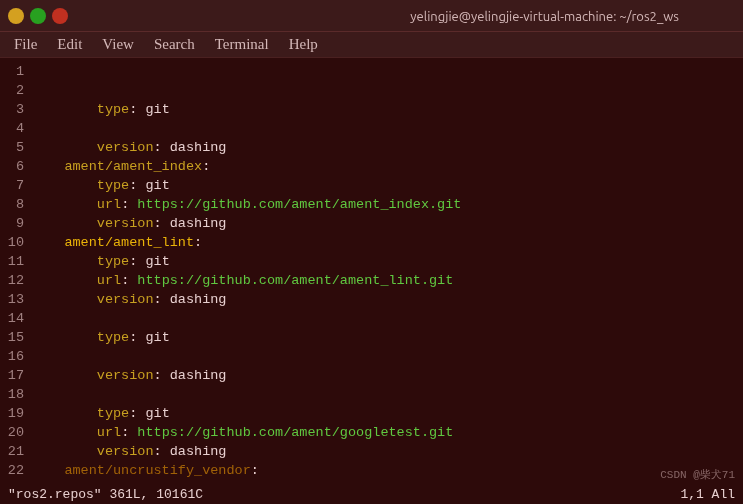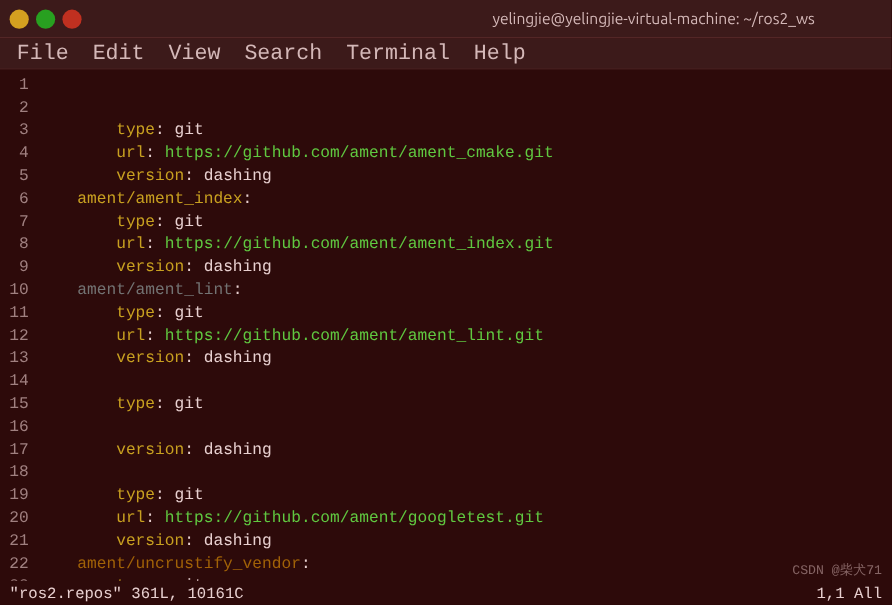--- a/index.html
+++ b/index.html
@@ -56,22 +56,22 @@
       background: #3c1a1a;
       height: 26px;
       display: flex;
       align-items: center;
       padding: 0 4px;
       border-bottom: 1px solid #4a2020;
     }
 
     .menu-item {
       color: #d4b8b8;
-      font-size: 18px;
-      font-family: Liberation Mono, monospace;
+      font-size: 15px;
+      font-family: Liberation Serif, serif;
       padding: 2px 10px;
       cursor: pointer;
     }
 
     .terminal-body {
       background: #2d0a0a;
       padding: 4px 0;
       height: calc(504px - 32px - 26px);
       overflow: hidden;
       position: relative;
@@ -170,21 +170,20 @@
       </div>
       <div class="code-line">
         <span class="line-num">2</span>
       </div>
       <div class="code-line">
         <span class="line-num">3</span>
         <span class="line-content"><span style="color: rgb(200, 160, 32);">        type</span><span style="color: rgb(232, 208, 208);">:</span><span style="color: rgb(232, 208, 208);"> git</span></span>
       </div>
       <div class="code-line">
         <span class="line-num">4</span>
-        <span class="line-content"><span style="color: rgb(200, 160, 32);">        url</span><span style="color: rgb(232, 208, 208);">:</span><span style="color: rgb(96, 200, 64);"> https://github.com/ament/ament_cmake.git</span></span>
       </div>
       <div class="code-line">
         <span class="line-num">5</span>
         <span class="line-content"><span style="color: rgb(200, 160, 32);">        version</span><span style="color: rgb(232, 208, 208);">:</span><span style="color: rgb(232, 208, 208);"> dashing</span></span>
       </div>
       <div class="code-line">
         <span class="line-num">6</span>
         <span class="line-content"><span style="color: rgb(200, 160, 32);">    ament/ament_index</span><span style="color: rgb(232, 208, 208);">:</span></span>
       </div>
       <div class="code-line">
@@ -194,21 +193,21 @@
       <div class="code-line">
         <span class="line-num">8</span>
         <span class="line-content"><span style="color: rgb(200, 160, 32);">        url</span><span style="color: rgb(232, 208, 208);">:</span><span style="color: rgb(96, 200, 64);"> https://github.com/ament/ament_index.git</span></span>
       </div>
       <div class="code-line">
         <span class="line-num">9</span>
         <span class="line-content"><span style="color: rgb(200, 160, 32);">        version</span><span style="color: rgb(232, 208, 208);">:</span><span style="color: rgb(232, 208, 208);"> dashing</span></span>
       </div>
       <div class="code-line">
         <span class="line-num">10</span>
-        <span class="line-content"><span style="color: #737373;">    ament/ament_lint</span><span style="color: rgb(232, 208, 208);">:</span></span>
+        <span class="line-content"><span style="color: #eab308;">    ament/ament_lint</span><span style="color: rgb(232, 208, 208);">:</span></span>
       </div>
       <div class="code-line">
         <span class="line-num">11</span>
         <span class="line-content"><span style="color: rgb(200, 160, 32);">        type</span><span style="color: rgb(232, 208, 208);">:</span><span style="color: rgb(232, 208, 208);"> git</span></span>
       </div>
       <div class="code-line">
         <span class="line-num">12</span>
         <span class="line-content"><span style="color: rgb(200, 160, 32);">        url</span><span style="color: rgb(232, 208, 208);">:</span><span style="color: rgb(96, 200, 64);"> https://github.com/ament/ament_lint.git</span></span>
       </div>
       <div class="code-line">

